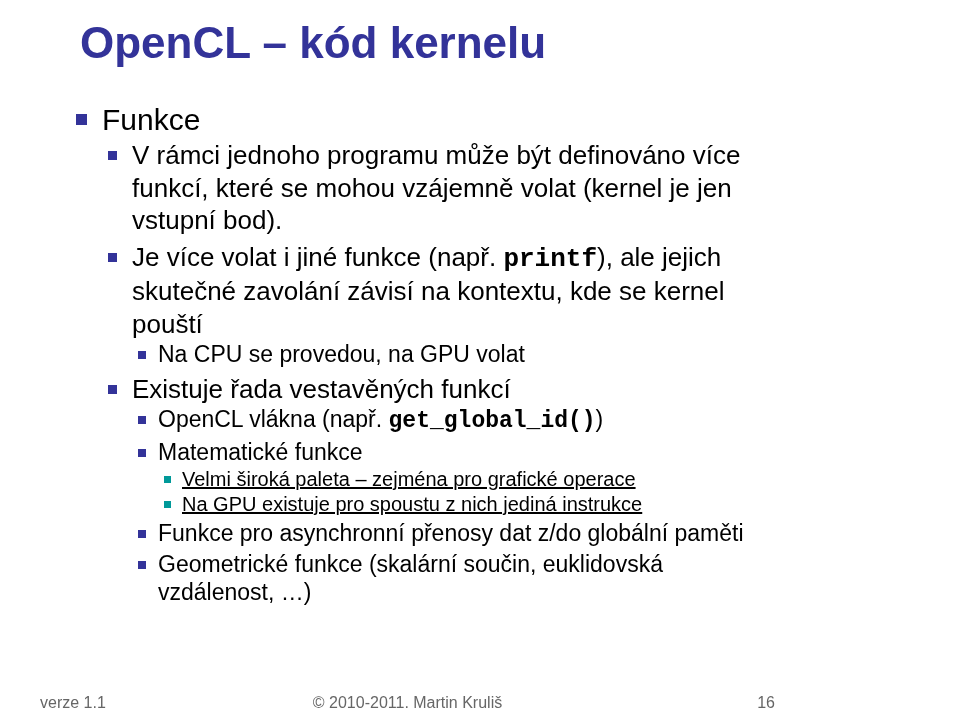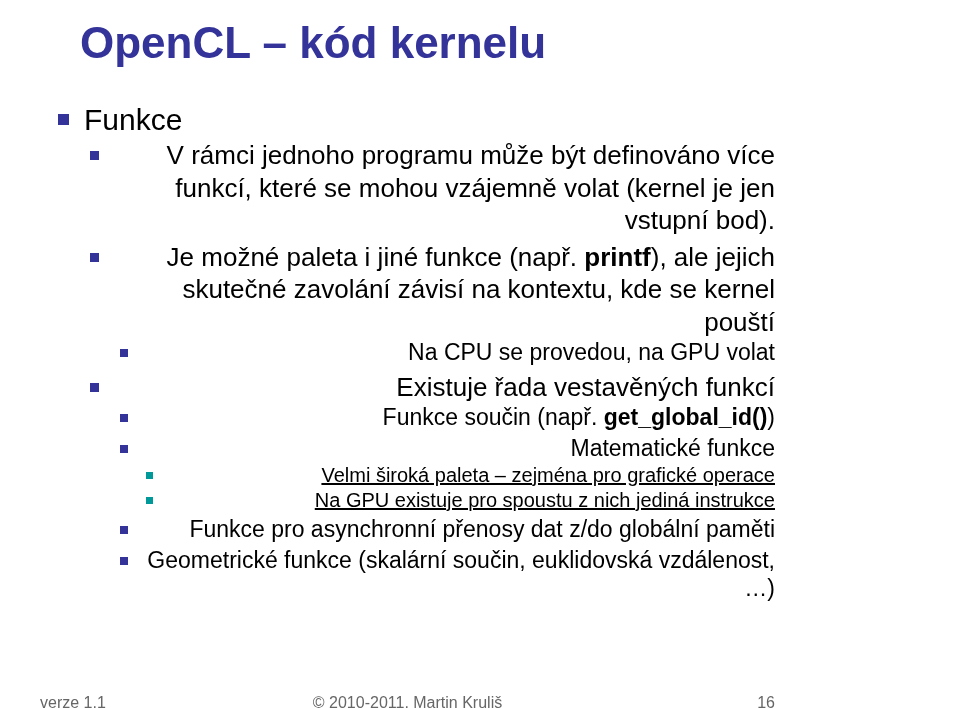--- a/index.html
+++ b/index.html
@@ -23,21 +23,21 @@
     top: 18px;
     left: 80px;
     font-family: "Trebuchet MS", Verdana, sans-serif;
     font-size: 44px;
     font-weight: bold;
     color: #333399;
   }
   .content {
     position: absolute;
     top: 100px;
-    left: 54px;
+    left: 72px;
     right: 40px;
   }
   ul {
     list-style: none;
     margin: 0;
     padding: 0;
   }
   .lvl1 > li {
     padding-left: 30px;
     position: relative;
@@ -53,21 +53,20 @@
     width: 11px;
     height: 11px;
     background: #333399;
   }
   .lvl2 > li {
     padding-left: 30px;
     position: relative;
     font-size: 26px;
     line-height: 1.25;
     margin-bottom: 4px;
-    text-align: right;
   }
   .lvl2 > li::before {
     content: "";
     position: absolute;
     left: 6px;
     top: 12px;
     width: 9px;
     height: 9px;
     background: #333399;
   }
@@ -98,21 +97,21 @@
   .lvl4 > li::before {
     content: "";
     position: absolute;
     left: 6px;
     top: 9px;
     width: 7px;
     height: 7px;
     background: #009999;
   }
   .mono {
-    font-family: Liberation Sans, sans-serif;
+    font-family: Liberation Mono, monospace;
     font-weight: bold;
   }
   .footer {
     position: absolute;
     bottom: 14px;
     left: 0;
     right: 0;
     font-size: 16px;
     color: #666666;
   }
@@ -139,32 +138,32 @@
 
   <div class="content">
     <ul class="lvl1">
       <li>
         <span>Funkce</span>
         <ul class="lvl2">
           <li>
             <span>V rámci jednoho programu může být definováno více funkcí, které se mohou vzájemně volat (kernel je jen vstupní bod).</span>
           </li>
           <li>
-            <span>Je možné paleta i jiné funkce (např. </span><span class="mono">printf</span><span>), ale jejich skutečné zavolání závisí na kontextu, kde se kernel pouští</span>
+            <span>Je více volat i jiné funkce (např. </span><span class="mono">printf</span><span>), ale jejich skutečné zavolání závisí na kontextu, kde se kernel pouští</span>
             <ul class="lvl3">
               <li>
                 <span>Na CPU se provedou, na GPU volat</span>
               </li>
             </ul>
           </li>
           <li>
             <span>Existuje řada vestavěných funkcí</span>
             <ul class="lvl3">
               <li>
-                <span>Funkce součin (např. </span><span class="mono">get_global_id()</span><span>)</span>
+                <span>OpenCL vlákna (např. </span><span class="mono">get_global_id()</span><span>)</span>
               </li>
               <li>
                 <span>Matematické funkce</span>
                 <ul class="lvl4">
                   <li>
                     <span>Velmi široká paleta – zejména pro grafické operace</span>
                   </li>
                   <li>
                     <span>Na GPU existuje pro spoustu z nich jediná instrukce</span>
                   </li>

